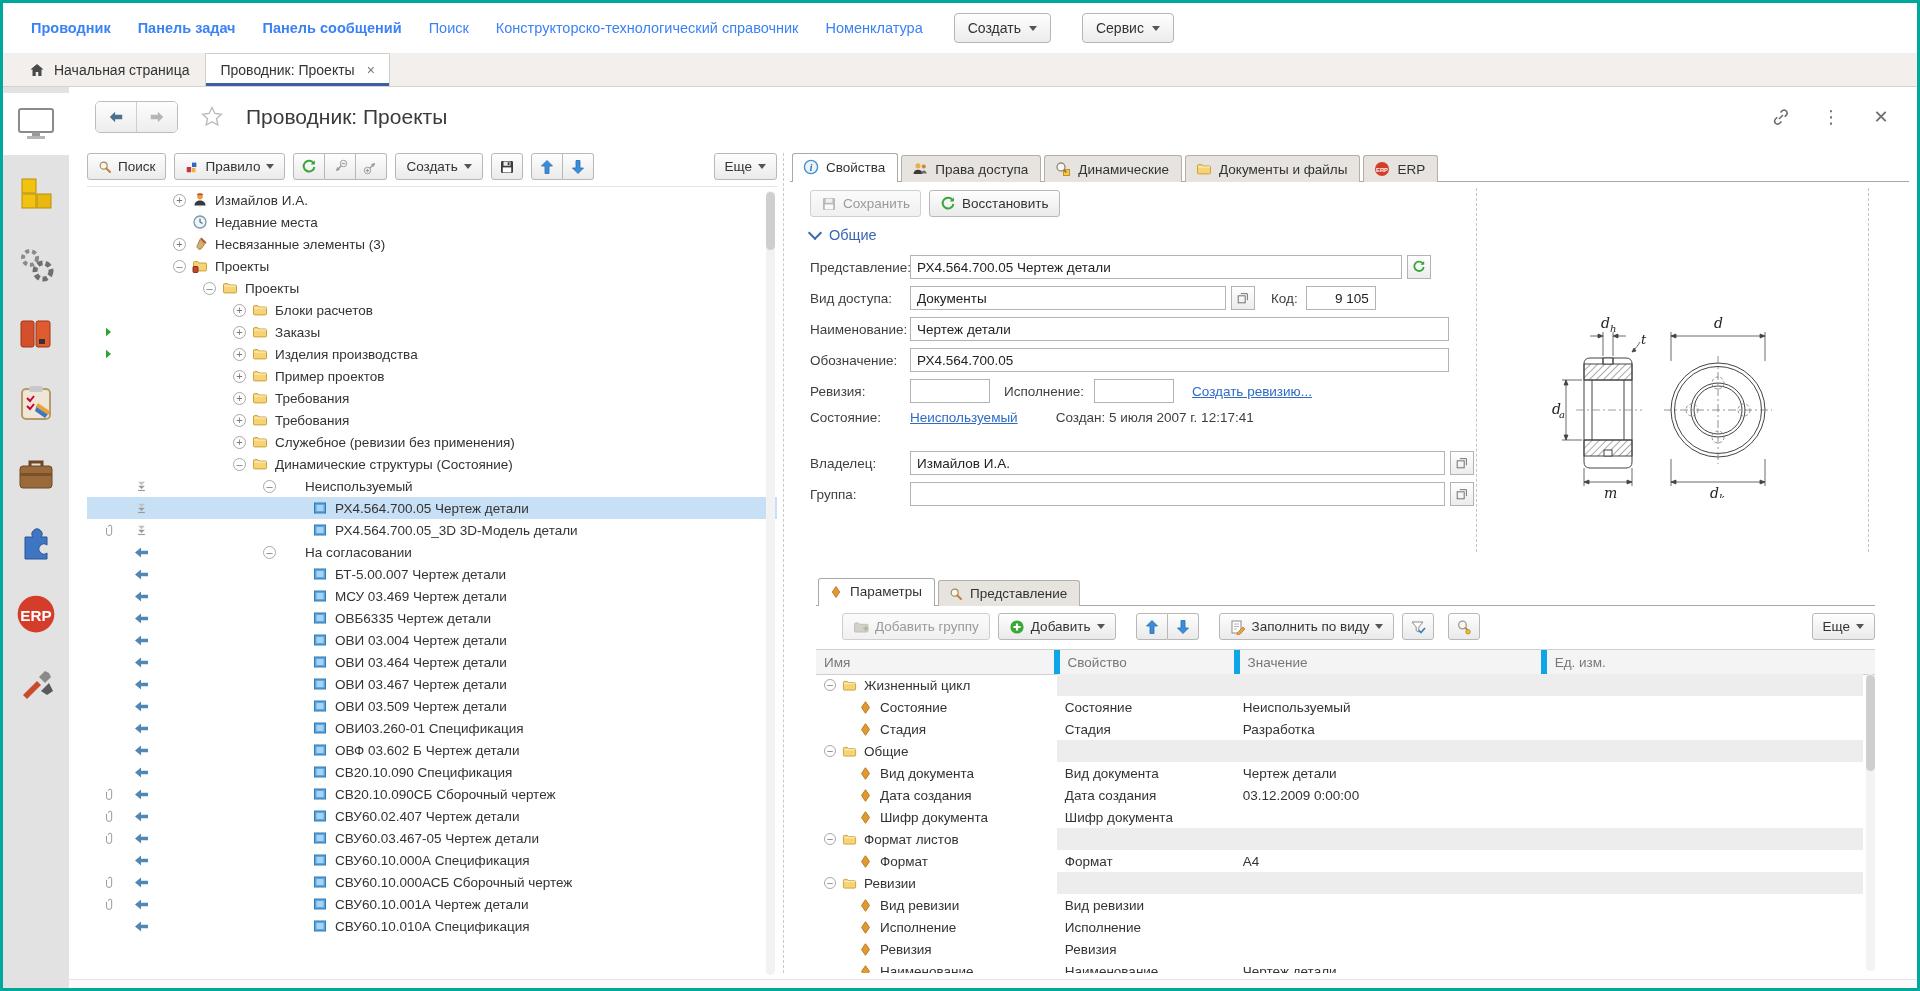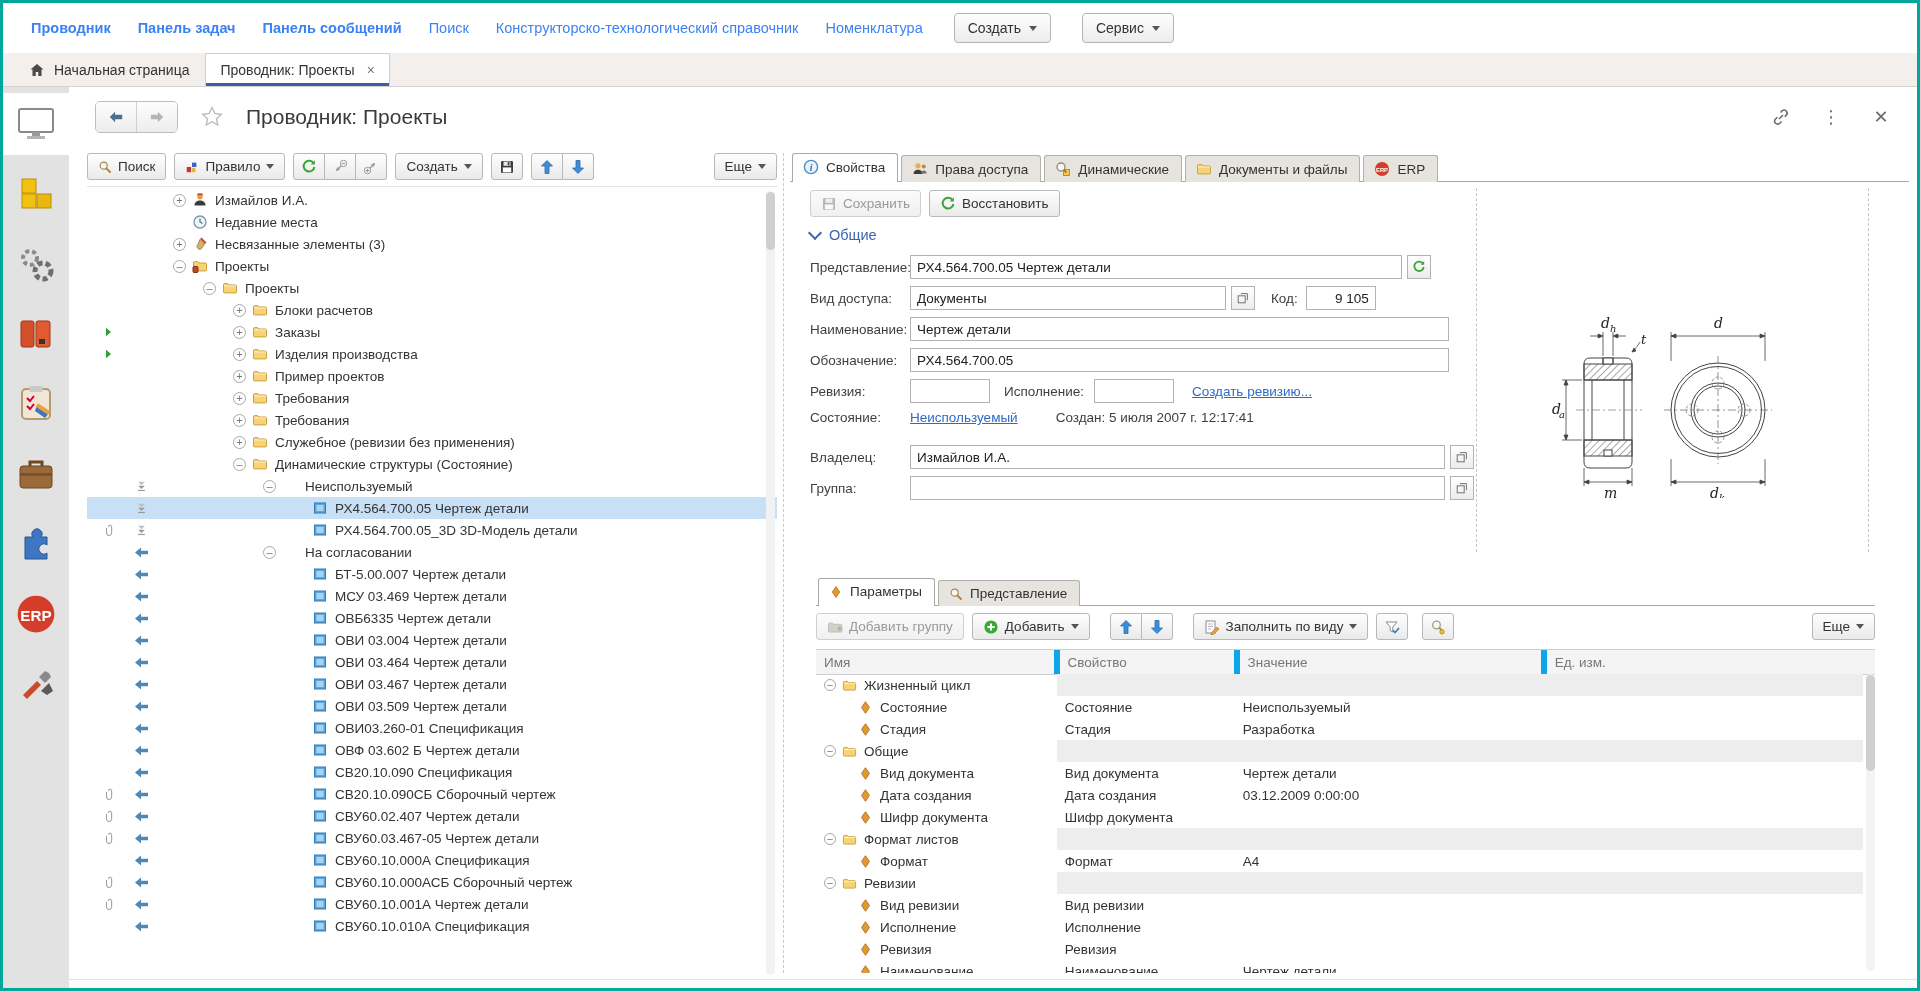--- a/index.html
+++ b/index.html
@@ -71,21 +71,21 @@
   .flabel{width:100px;font-size:13.5px;color:#3f3f3f;flex:none;white-space:nowrap;}
   .inp{height:24px;box-sizing:border-box;border:1px solid #b3b3b3;font-size:13.5px;color:#222;padding:0 6px;background:#fff;display:flex;align-items:center;white-space:nowrap;overflow:hidden;}
   .inp.num{justify-content:flex-end;}
   .sq{width:24px;height:24px;box-sizing:border-box;border:1px solid #b3b3b3;background:linear-gradient(#fff,#ececec);display:flex;align-items:center;justify-content:center;margin-left:5px;flex:none;}
   .lnk{color:#2e6bc4;text-decoration:underline;font-size:13.5px;white-space:nowrap;}
   .ftext{font-size:13.5px;color:#3f3f3f;white-space:nowrap;}
   .dash{position:absolute;top:6px;height:364px;border-left:1px dashed #c4c4c4;}
   .drawbox{position:absolute;left:756px;top:120px;width:240px;height:196px;}
   
   .params{flex:1;display:flex;flex-direction:column;min-height:0;padding:10px 34px 6px 26px;}
-  .ptb{display:flex;align-items:center;gap:8px;padding:7px 0;flex:none;}
+  .ptb{display:flex;align-items:center;gap:8px;padding:7px 0;flex:none;margin-left:26px;}
   .ptable{flex:1;position:relative;min-height:0;overflow:hidden;margin-top:2px;}
   .phead{display:flex;height:24px;background:#f4f4f4;border-top:1px solid #cfcfcf;border-bottom:1px solid #cfcfcf;color:#777;font-size:13.5px;align-items:center;}
   .pc{padding:0 8px;box-sizing:border-box;height:100%;display:flex;align-items:center;overflow:hidden;white-space:nowrap;}
   .phead .pc{border-right:6px solid #0ea5e9;}
   .phead .pc:last-child{border-right:none;}
   .c1{width:23%;flex:none;}
   .c2{width:17%;flex:none;}
   .c3{width:29%;flex:none;}
   .c4{flex:1;}
   .pbody{position:absolute;top:25px;left:0;right:12px;bottom:0;overflow:hidden;}
@@ -1026,21 +1026,21 @@
               <span class="flabel">Обозначение:</span>
               <span class="inp" style="width:539px">РХ4.564.700.05</span>
             </div>
             <div class="frow">
               <span class="flabel">Ревизия:</span>
               <span class="inp" style="width:80px"></span>
               <span class="flabel" style="width:auto;margin-left:14px;margin-right:10px">Исполнение:</span>
               <span class="inp" style="width:80px"></span>
               <a class="lnk" style="margin-left:18px">Создать ревизию...</a>
             </div>
-            <div class="frow" style="margin-bottom:20px">
+            <div class="frow" style="margin-bottom:26px">
               <span class="flabel">Состояние:</span>
               <a class="lnk">Неиспользуемый</a>
               <span class="ftext" style="margin-left:38px">Создан: 5 июля 2007 г. 12:17:41</span>
             </div>
             <div class="frow">
               <span class="flabel">Владелец:</span>
               <span class="inp" style="width:535px">Измайлов И.А.</span>
               <span class="sq">
                   <span class="i14">
                     <svg viewBox="0 0 16 16" fill="none" stroke="#6e6e6e" stroke-width="1.1">

